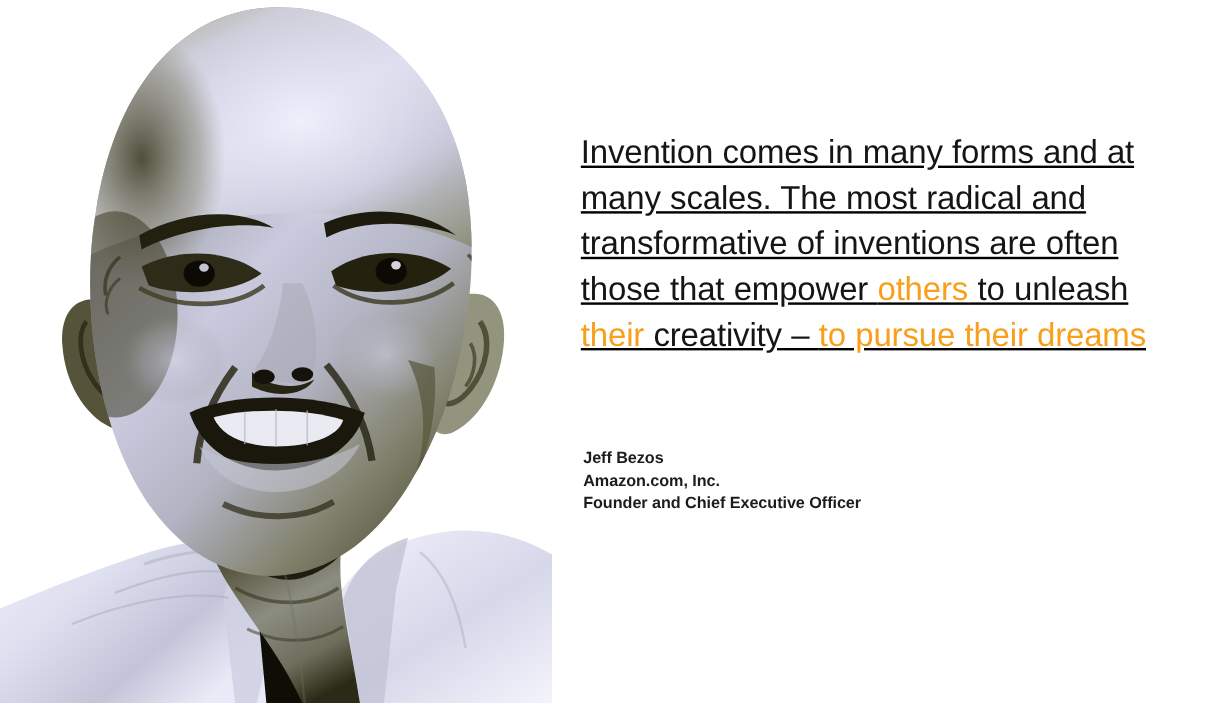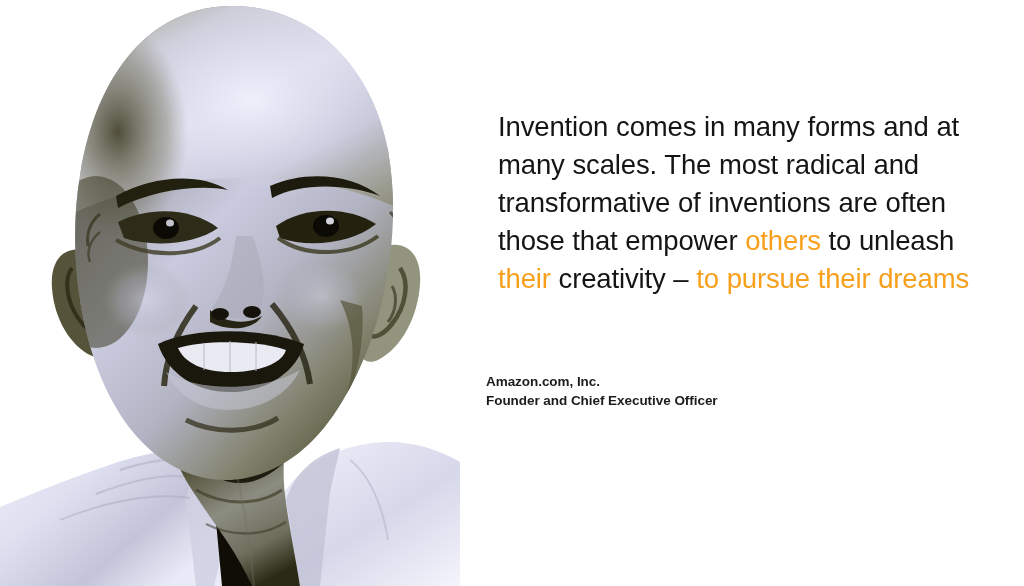--- a/index.html
+++ b/index.html
@@ -30,23 +30,24 @@
   }
   .portrait-svg {
     display: block;
     width: 460px;
     height: 586px;
   }
 
   
   .quote-block {
     position: absolute;
-    left: 498px;
+    left: 484px;
     top: 108px;
     width: 500px;
+    text-decoration: underline;
   }
   .quote-text {
     margin: 0;
     font-family: "Liberation Sans", sans-serif;
     font-size: 27.5px;
     line-height: 38px;
     color: #151515;
     font-weight: 400;
     letter-spacing: -0.15px;
     word-spacing: 0.3px;
@@ -261,17 +262,18 @@
         </g>
       </g>
     </svg>
   </div>
 
   <div class="quote-block">
     <p class="quote-text"><span>Invention comes in many forms and at many scales. The most radical and transformative of inventions are often those that empower </span><span class="accent">others</span><span> to unleash </span><span class="accent">their</span><span> creativity – </span><span class="accent">to pursue their dreams</span></p>
   </div>
 
   <div class="attribution">
+    <p class="attr-line">Jeff Bezos</p>
     <p class="attr-line">Amazon.com, Inc.</p>
     <p class="attr-line">Founder and Chief Executive Officer</p>
   </div>
 
 </div>
 
 </body></html>

